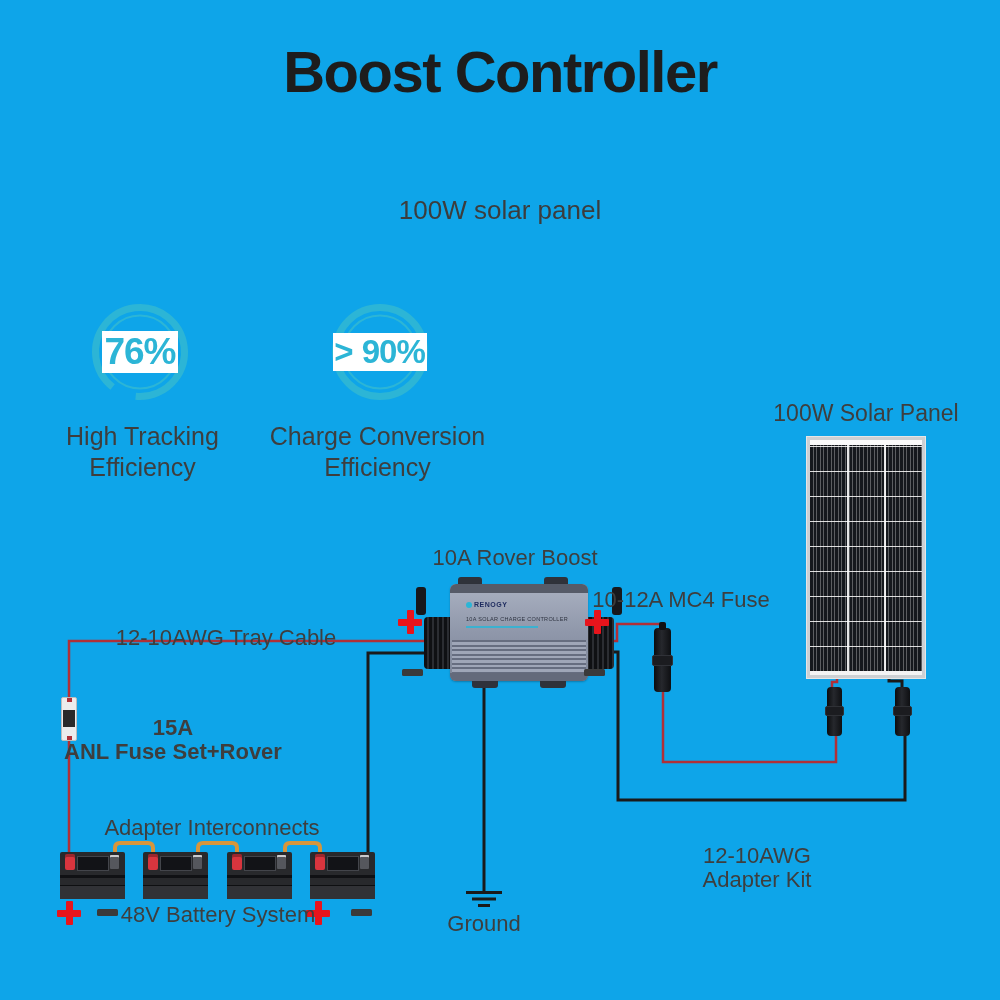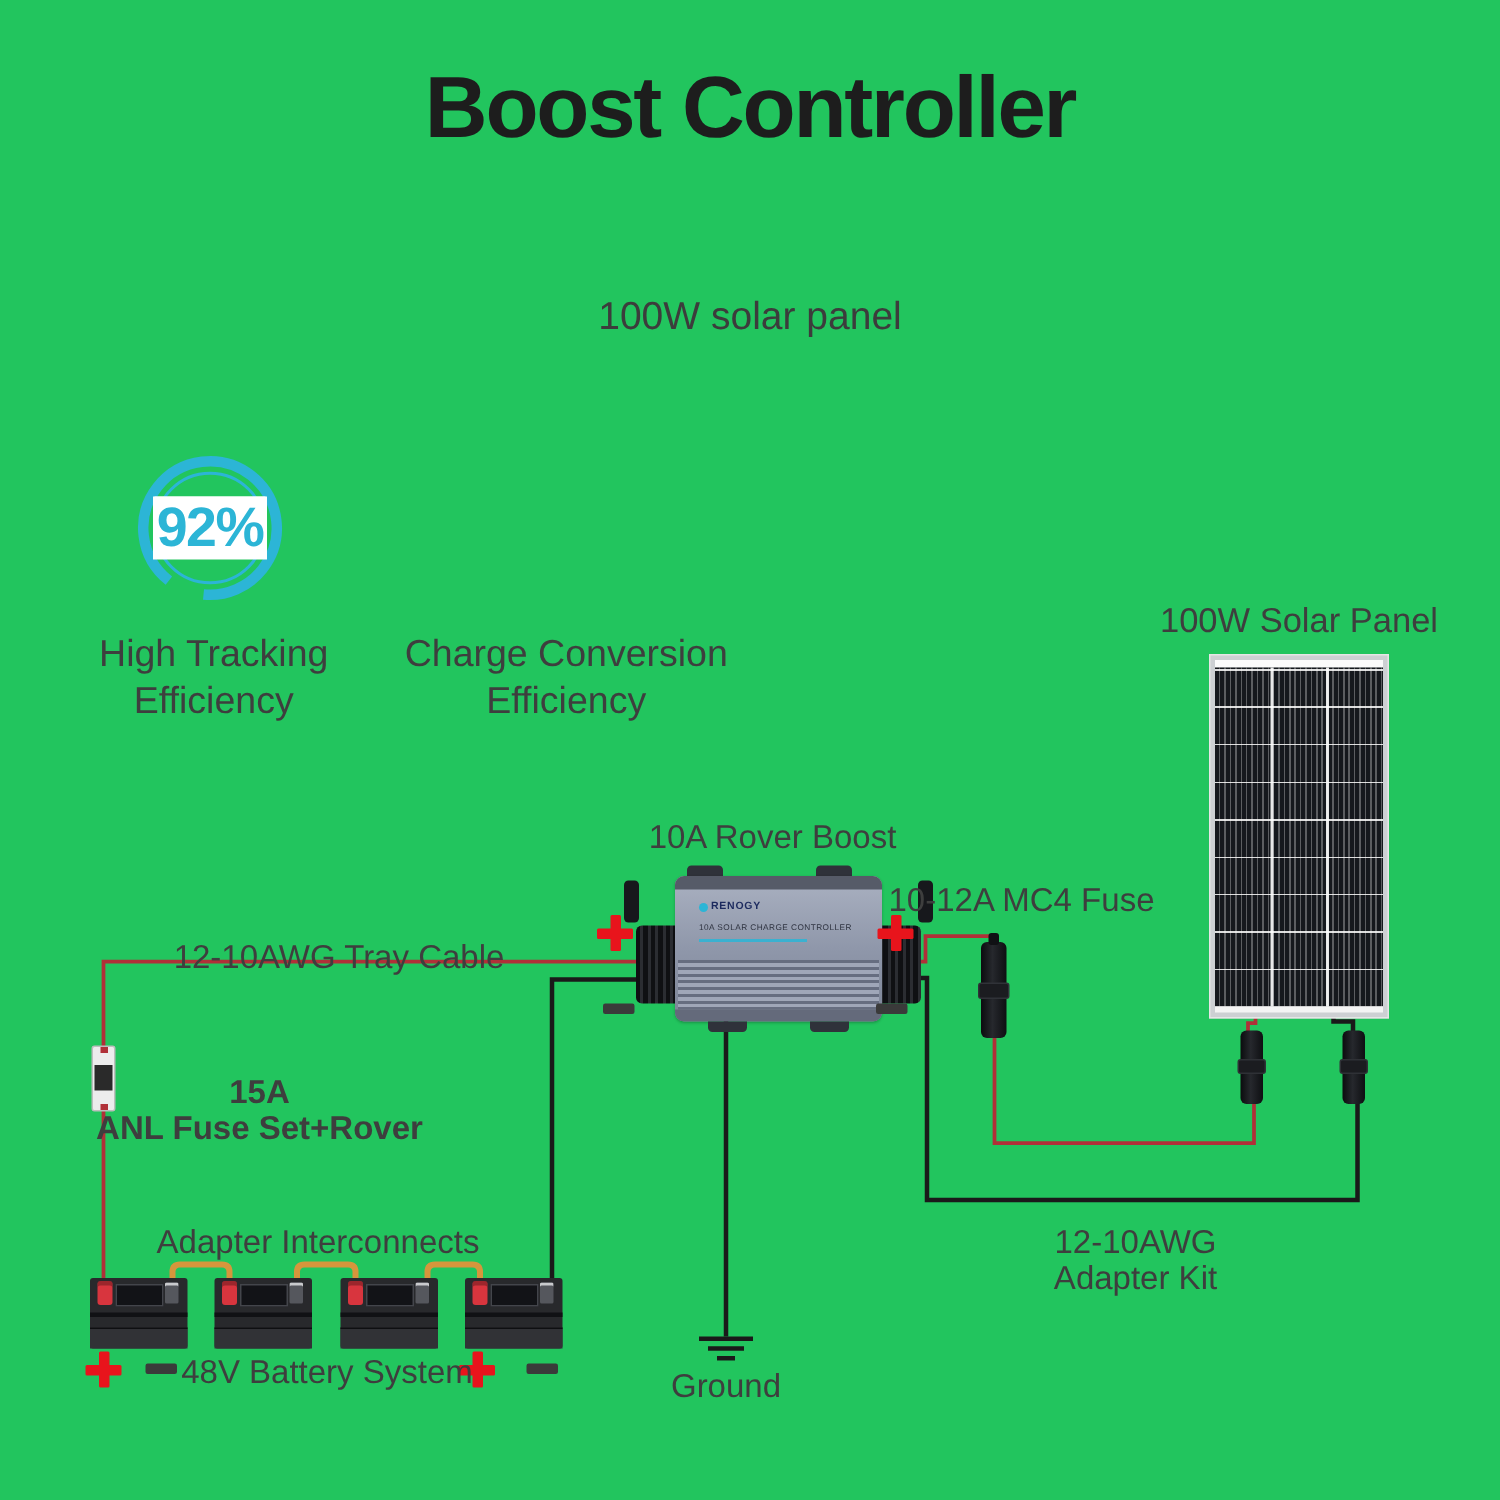--- a/index.html
+++ b/index.html
@@ -6,21 +6,21 @@
     --accent-cyan:#2cb5d6;
     --wire-red:#b03038;
     --wire-black:#1a1a1a;
     --plus-red:#e8141c;
     --minus-dark:#3a3a3a;
     --interconnect-orange:#d6963c;
     --text-dark:#3e3e3e;
     --title-black:#1d1d1d;
   }
   html,body{margin:0;padding:0;background:#fff;}
-  .page{position:relative;width:1000px;height:1000px;background:#22c55e;
+  .page{position:relative;width:1000px;height:1000px;background:#0ea5e9;
         font-family:"Liberation Sans",sans-serif;overflow:hidden;}
 
   
   .title{position:absolute;top:38px;left:0;width:100%;margin:0;text-align:center;
          font-size:58px;font-weight:800;letter-spacing:-1.5px;color:var(--title-black);}
   .subtitle{position:absolute;top:158px;left:0;width:100%;margin:0;text-align:center;
             font-size:26px;line-height:35px;color:#3c3c3c;}
 
   
   .badge{position:absolute;width:110px;height:110px;}
@@ -42,21 +42,21 @@
   
   .dlabel{position:absolute;transform:translateX(-50%);text-align:center;white-space:nowrap;
           font-size:22px;line-height:24px;color:var(--text-dark);}
   #label-rover{left:515px;top:546px;}
   #label-mc4{left:681px;top:588px;}
   #label-tray{left:226px;top:626px;}
   #label-anl{left:173px;top:716px;font-weight:bold;}
   #label-interconnects{left:212px;top:816px;}
   #label-batt-sys{left:218px;top:903px;}
   #label-ground{left:484px;top:912px;}
-  #label-adapter{left:757px;top:816px;}
+  #label-adapter{left:757px;top:844px;}
   #label-panel{left:866px;top:401px;font-size:23px;}
 
   
   svg.wires{position:absolute;left:0;top:0;width:1000px;height:1000px;}
   .wire-red{fill:none;stroke:var(--wire-red);stroke-width:2.5;}
   .wire-black{fill:none;stroke:var(--wire-black);stroke-width:3;}
   .wire-orange{fill:none;stroke:var(--interconnect-orange);stroke-width:4;}
   .gnd-bar{stroke:var(--wire-black);stroke-width:3;}
 
   
@@ -147,28 +147,37 @@
     <br>
     <span>100W solar panel</span>
   </p>
 
   <div class="badge" id="badge-1">
     <svg viewBox="0 0 110 110">
       <circle class="ring-outer" cx="55" cy="55" r="44.5" stroke-dasharray="254 25.6" transform="rotate(128 55 55)"></circle>
       <circle class="ring-inner" cx="55" cy="55" r="36.5"></circle>
     </svg>
     <div class="badge-value">
-      <span><b class="badge-prefix"></b><span>92%</span></span>
+      <span><b class="badge-prefix"></b><span>76%</span></span>
     </div>
   </div>
   <div class="badge-label" id="badge-1-label">
     <span>High Tracking</span><br>
     <span>Efficiency</span>
   </div>
 
+  <div class="badge" id="badge-2">
+    <svg viewBox="0 0 110 110">
+      <circle class="ring-outer" cx="55" cy="55" r="44.5"></circle>
+      <circle class="ring-inner" cx="55" cy="55" r="36.5"></circle>
+    </svg>
+    <div class="badge-value">
+      <span><b class="badge-prefix">&gt;</b> <span>90%</span></span>
+    </div>
+  </div>
   <div class="badge-label" id="badge-2-label">
     <span>Charge Conversion</span><br>
     <span>Efficiency</span>
   </div>
 
   <svg class="wires" viewBox="0 0 1000 1000">
     <path class="wire-red" d="M445 641 H69 V853"></path>
     <path class="wire-black" d="M455 653 H368 V853"></path>
     <path class="wire-black" d="M484 678 V891"></path>
     <g>

